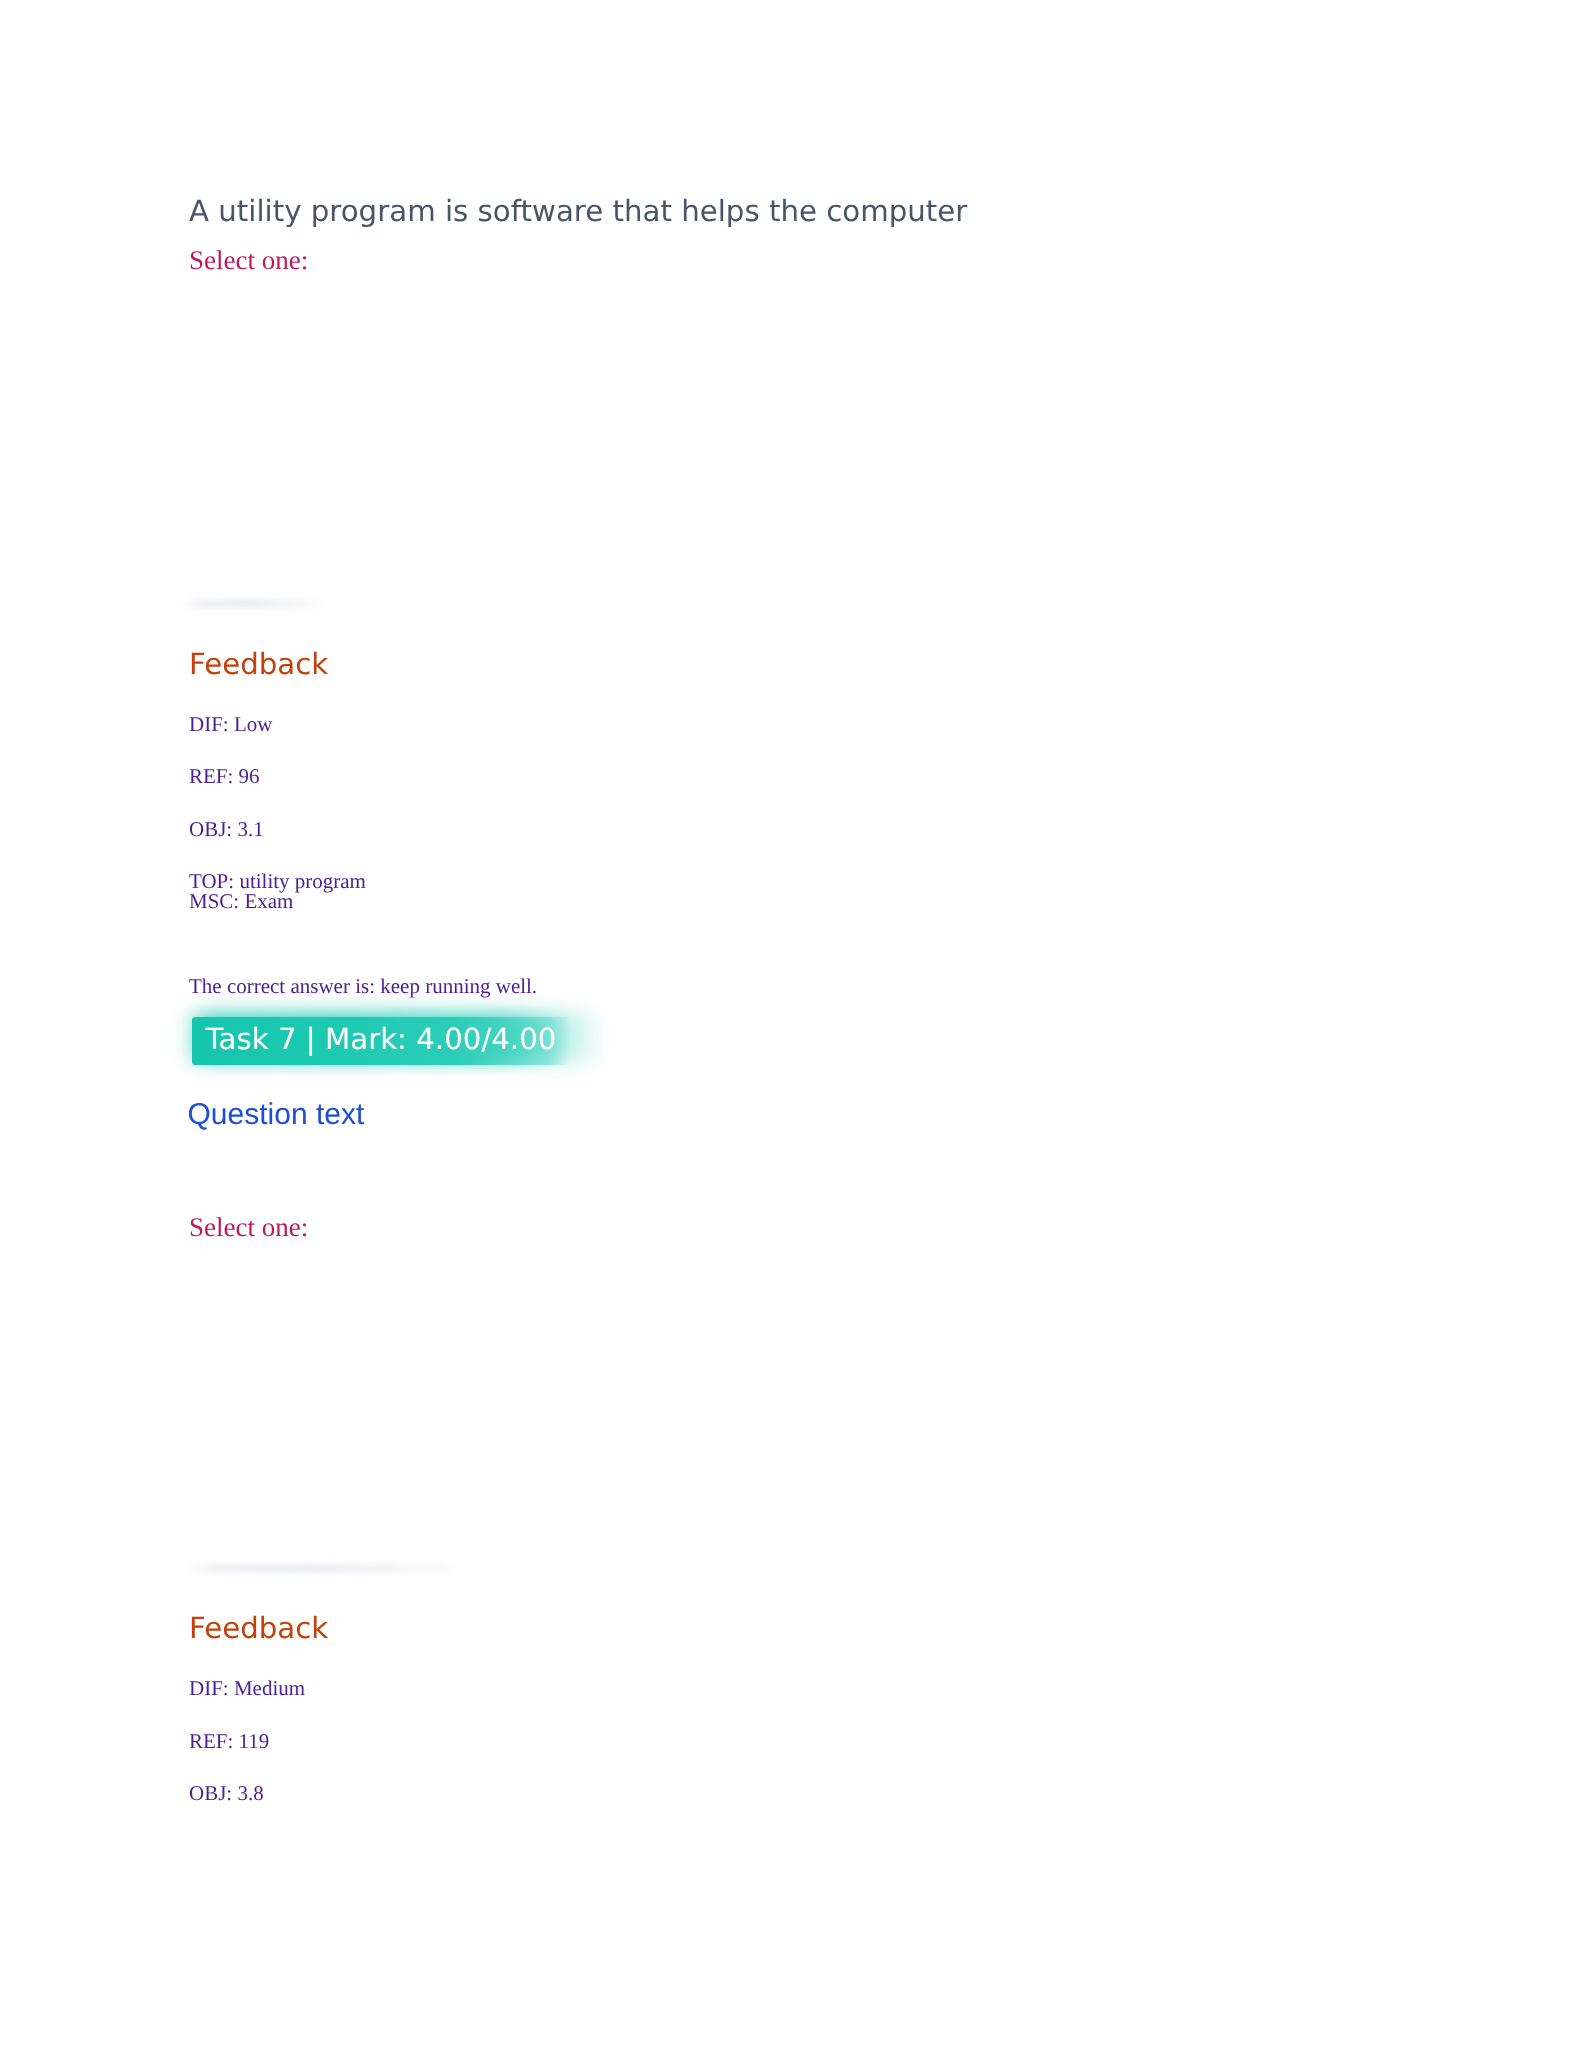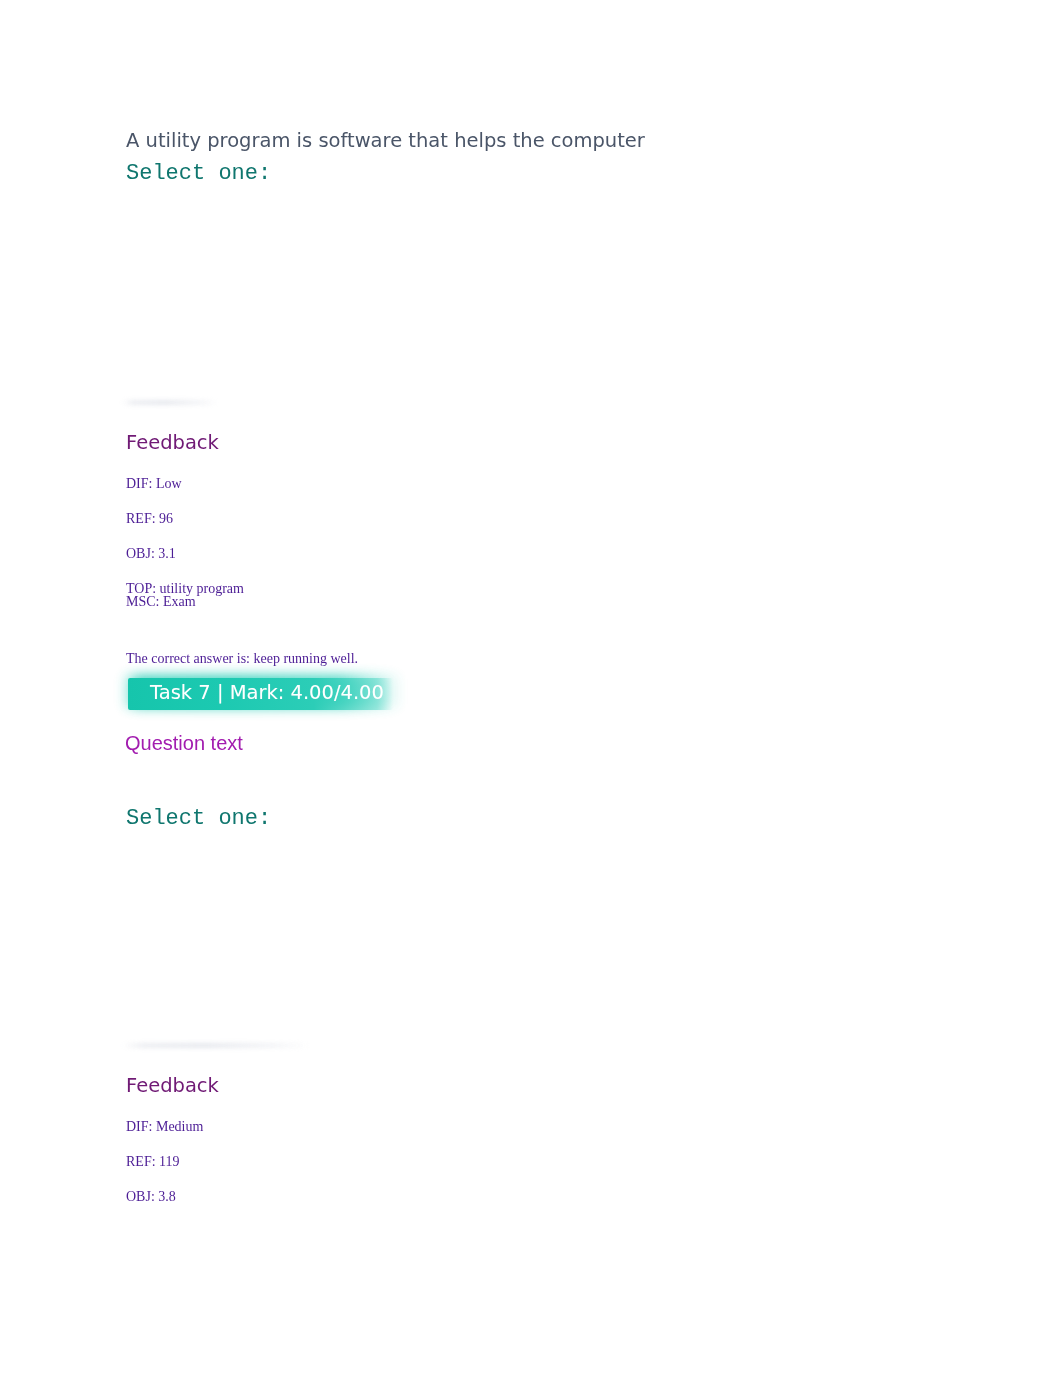--- a/index.html
+++ b/index.html
@@ -30,35 +30,35 @@
     left: 126px;
     font-family: "DejaVu Sans", sans-serif;
     font-size: 19.5px;
     line-height: 33px;
     color: #4a5568;
     white-space: nowrap;
   }
   .select-one {
     position: absolute;
     left: 126px;
-    font-family: Liberation Mono, monospace;
-    font-size: 22px;
+    font-family: Liberation Serif, serif;
+    font-size: 18px;
     line-height: 33px;
-    color: #0f766e;
+    color: #be185d;
     white-space: nowrap;
   }
 
   
   .question-text-heading {
     position: absolute;
     left: 125px;
     font-family: "Liberation Sans", sans-serif;
     font-size: 20px;
     line-height: 28px;
-    color: #a21caf;
+    color: #1d4ed8;
     font-weight: 400;
     white-space: nowrap;
   }
 
   
   .answer-area {
     position: absolute;
     left: 126px;
     background: transparent;
   }
@@ -77,21 +77,21 @@
     opacity: 0.9;
   }
 
   
   .feedback-title {
     position: absolute;
     left: 126px;
     font-family: "DejaVu Sans", sans-serif;
     font-size: 19.5px;
     line-height: 30px;
-    color: #701a75;
+    color: #c2410c;
     white-space: nowrap;
   }
   .feedback-line {
     position: absolute;
     left: 126px;
     font-family: Liberation Serif, serif;
     font-size: 14px;
     line-height: 35px;
     color: #4c1d95;
     white-space: nowrap;
@@ -118,21 +118,21 @@
         rgba(26,202,178,1) 40%,
         rgba(40,206,184,0.92) 78%,
         rgba(120,222,208,0.0) 100%);
     filter: blur(6px);
     opacity: 0.85;
   }
   .task-badge {
     position: absolute;
     left: 12px;
     top: 7px;
-    padding: 2px 9px 4px 22px;
+    padding: 2px 9px 4px 9px;
     background: linear-gradient(to right,
         #16c5ac 0%,
         #1cc9b1 35%,
         #2ccdb7 70%,
         rgba(86,216,199,0.55) 94%,
         rgba(150,230,220,0.0) 100%);
     border-radius: 2px;
     font-family: "DejaVu Sans", sans-serif;
     font-size: 19.5px;
     line-height: 26px;

